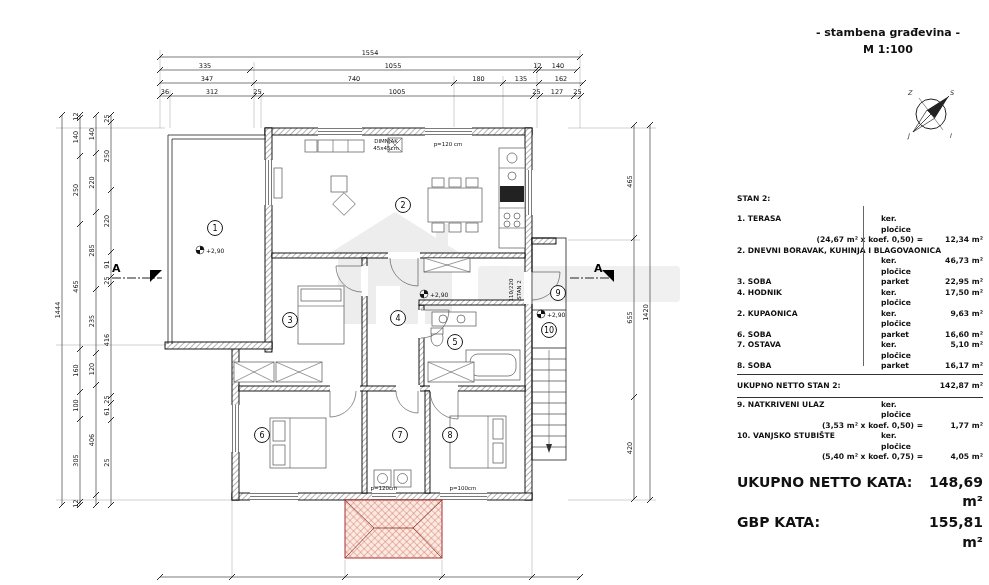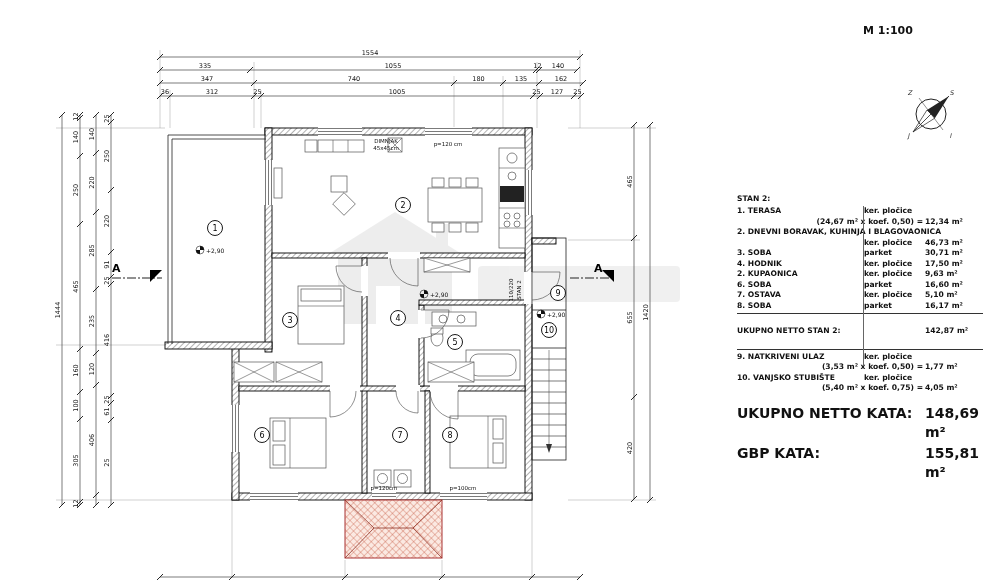--- a/index.html
+++ b/index.html
@@ -7,28 +7,28 @@
          font-family:"DejaVu Sans",sans-serif;color:#111;}
   
   .titleblock{position:absolute;left:792px;top:20px;width:192px;text-align:center;}
   .tb1{font-size:14px;font-weight:700;word-spacing:10px;letter-spacing:1px;}
   .tb2{font-size:11px;font-weight:700;margin-top:6px;}
   .tb3{font-size:11px;font-weight:700;margin-top:4px;}
   .compass{position:absolute;left:900px;top:84px;}
   .cletter{font:italic 6.5px "DejaVu Sans";fill:#333;}
   
   .legend{position:absolute;left:737px;top:194px;width:246px;font-size:7.6px;font-weight:600;line-height:1.38;}
-  .lg-head{font-weight:700;margin-bottom:2px;}
+  .lg-head{font-weight:700;margin-bottom:10px;}
   .lg-row{display:grid;grid-template-columns:126px 62px 1fr;}
-  .c2{padding-left:1px;}
-  .c3{}
+  .c2{padding-left:18px;}
+  .c3{text-align:right;}
   .full{grid-column:1/4;}
   .f12{grid-column:1/3;text-align:right;padding-right:2px;}
   .f12l{grid-column:1/3;text-align:left;}
-  .lg-sub{border-top:1px solid #333;border-bottom:1px solid #333;margin:2px 0;padding:12px 0;font-weight:700;}
+  .lg-sub{border-top:1px solid #333;border-bottom:1px solid #333;margin:2px 0;padding:6px 0;font-weight:700;}
   .lg-grand{font-weight:700;font-size:14px;margin-top:2px;}
   .vrule{position:absolute;left:126px;top:12px;height:160px;border-left:1px solid #666;}
   .lg-gap{height:8px;}
   
   .dimline{stroke:#444;stroke-width:0.7;}
   .tick{stroke:#111;stroke-width:0.9;}
   .ext{stroke:#999;stroke-width:0.45;}
   .dimtxt{font:6.5px "DejaVu Sans";fill:#111;text-anchor:middle;}
   .wall{fill:url(#hatch);stroke:#000;stroke-width:0.9;}
   .gap{fill:#fff;stroke:none;}
@@ -472,20 +472,21 @@
         <text x="631.5" y="317.5" class="dimtxt" transform="rotate(-90 631.5 317.5)">655</text>
         <text x="631.5" y="448" class="dimtxt" transform="rotate(-90 631.5 448)">420</text>
         <line x1="650" y1="125" x2="650" y2="500" class="dimline"></line>
         <line x1="647" y1="128" x2="653" y2="122" class="tick"></line>
         <line x1="647" y1="503" x2="653" y2="497" class="tick"></line>
         <text x="647.5" y="312.5" class="dimtxt" transform="rotate(-90 647.5 312.5)">1420</text>
       </g>
   </svg>
 
   <div class="titleblock">
+    <div class="tb2">- stambena građevina -</div>
     <div class="tb3">M 1:100</div>
   </div>
 
   <svg class="compass" width="62" height="62" viewBox="0 0 62 62">
     <circle cx="31" cy="30" r="15" fill="none" stroke="#222" stroke-width="1"></circle>
     <line x1="13" y1="48" x2="49" y2="12" stroke="#222" stroke-width="0.8"></line>
     <line x1="19" y1="14" x2="43" y2="46" stroke="#222" stroke-width="0.5"></line>
     <polygon points="49,12 27,26 35,34" fill="#222"></polygon>
     <polygon points="13,48 27,26 35,34" fill="none" stroke="#222" stroke-width="0.7"></polygon>
     <text class="cletter" x="50" y="11">S</text>
@@ -513,21 +514,21 @@
     </div>
     <div class="lg-row">
       <span class="c1"></span>
       <span class="c2">ker. pločice</span>
       <span class="c3">46,73 m²</span>
     </div>
 
     <div class="lg-row">
       <span class="c1">3. SOBA</span>
       <span class="c2">parket</span>
-      <span class="c3">30,71 m²</span>
+      <span class="c3">22,95 m²</span>
     </div>
     <div class="lg-row">
       <span class="c1">4. HODNIK</span>
       <span class="c2">ker. pločice</span>
       <span class="c3">17,50 m²</span>
     </div>
     <div class="lg-row">
       <span class="c1">2. KUPAONICA</span>
       <span class="c2">ker. pločice</span>
       <span class="c3">9,63 m²</span>

